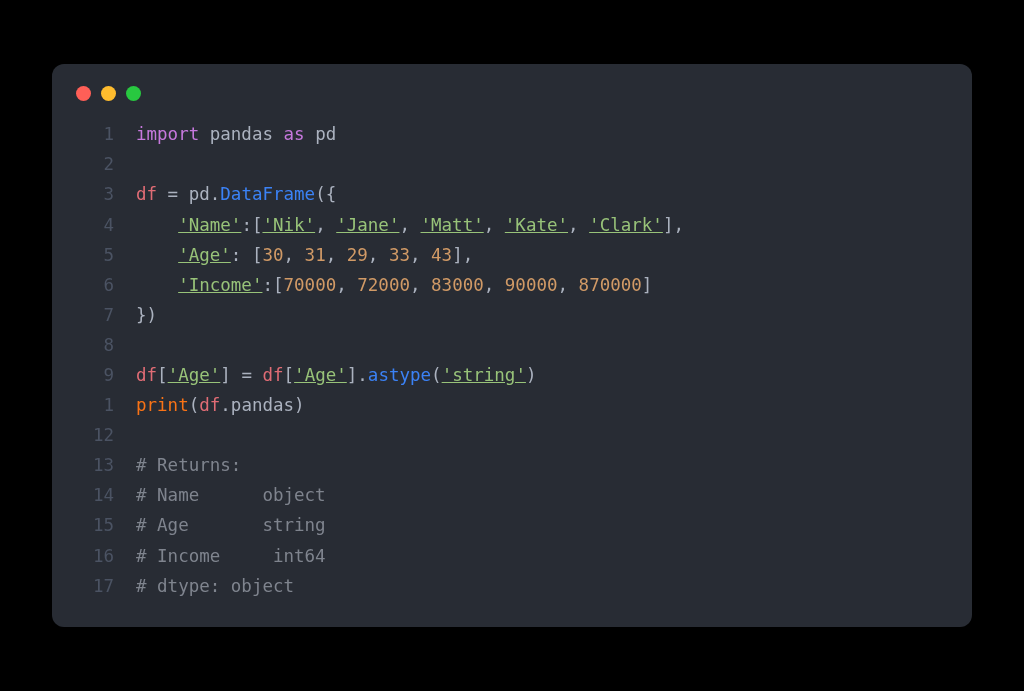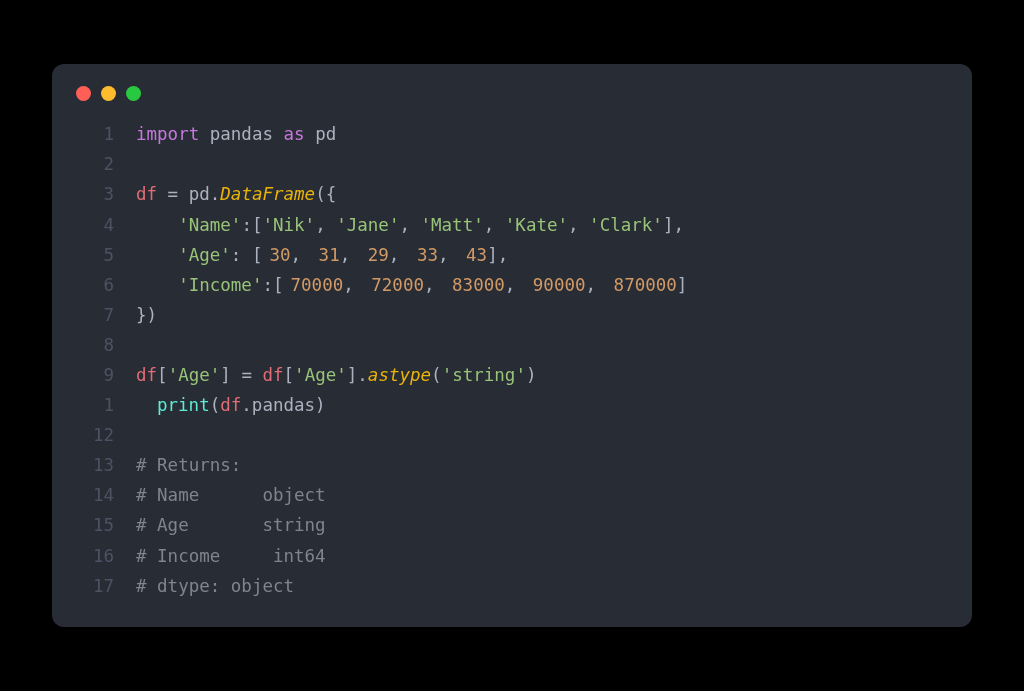--- a/index.html
+++ b/index.html
@@ -46,24 +46,24 @@
     text-align: right;
     flex-shrink: 0;
     user-select: none;
     margin-right: 22px;
   }
   .c-default { color: #abb2bf; }
   .c-keyword { color: #c678dd; }
   .c-var     { color: #e06c75; }
   .c-module  { color: #abb2bf; }
   .c-prop    { color: #abb2bf; }
-  .c-func    { color: #eab308; font-style: italic; }
-  .c-string  { color: #98c379; }
-  .c-number  { color: #d19a66; margin-left: 7px; }
-  .c-builtin { color: #5eead4; margin-left: 21px; }
+  .c-func    { color: #3b82f6; }
+  .c-string  { color: #98c379; text-decoration: underline; }
+  .c-number  { color: #d19a66; }
+  .c-builtin { color: #f97316; }
   .c-comment { color: #7f848e; }
   .c-punct   { color: #abb2bf; }
 </style>
 </head>
 <body>
 
 <div class="window">
   <div class="titlebar">
     <div class="dot red"></div>
     <div class="dot yellow"></div>

